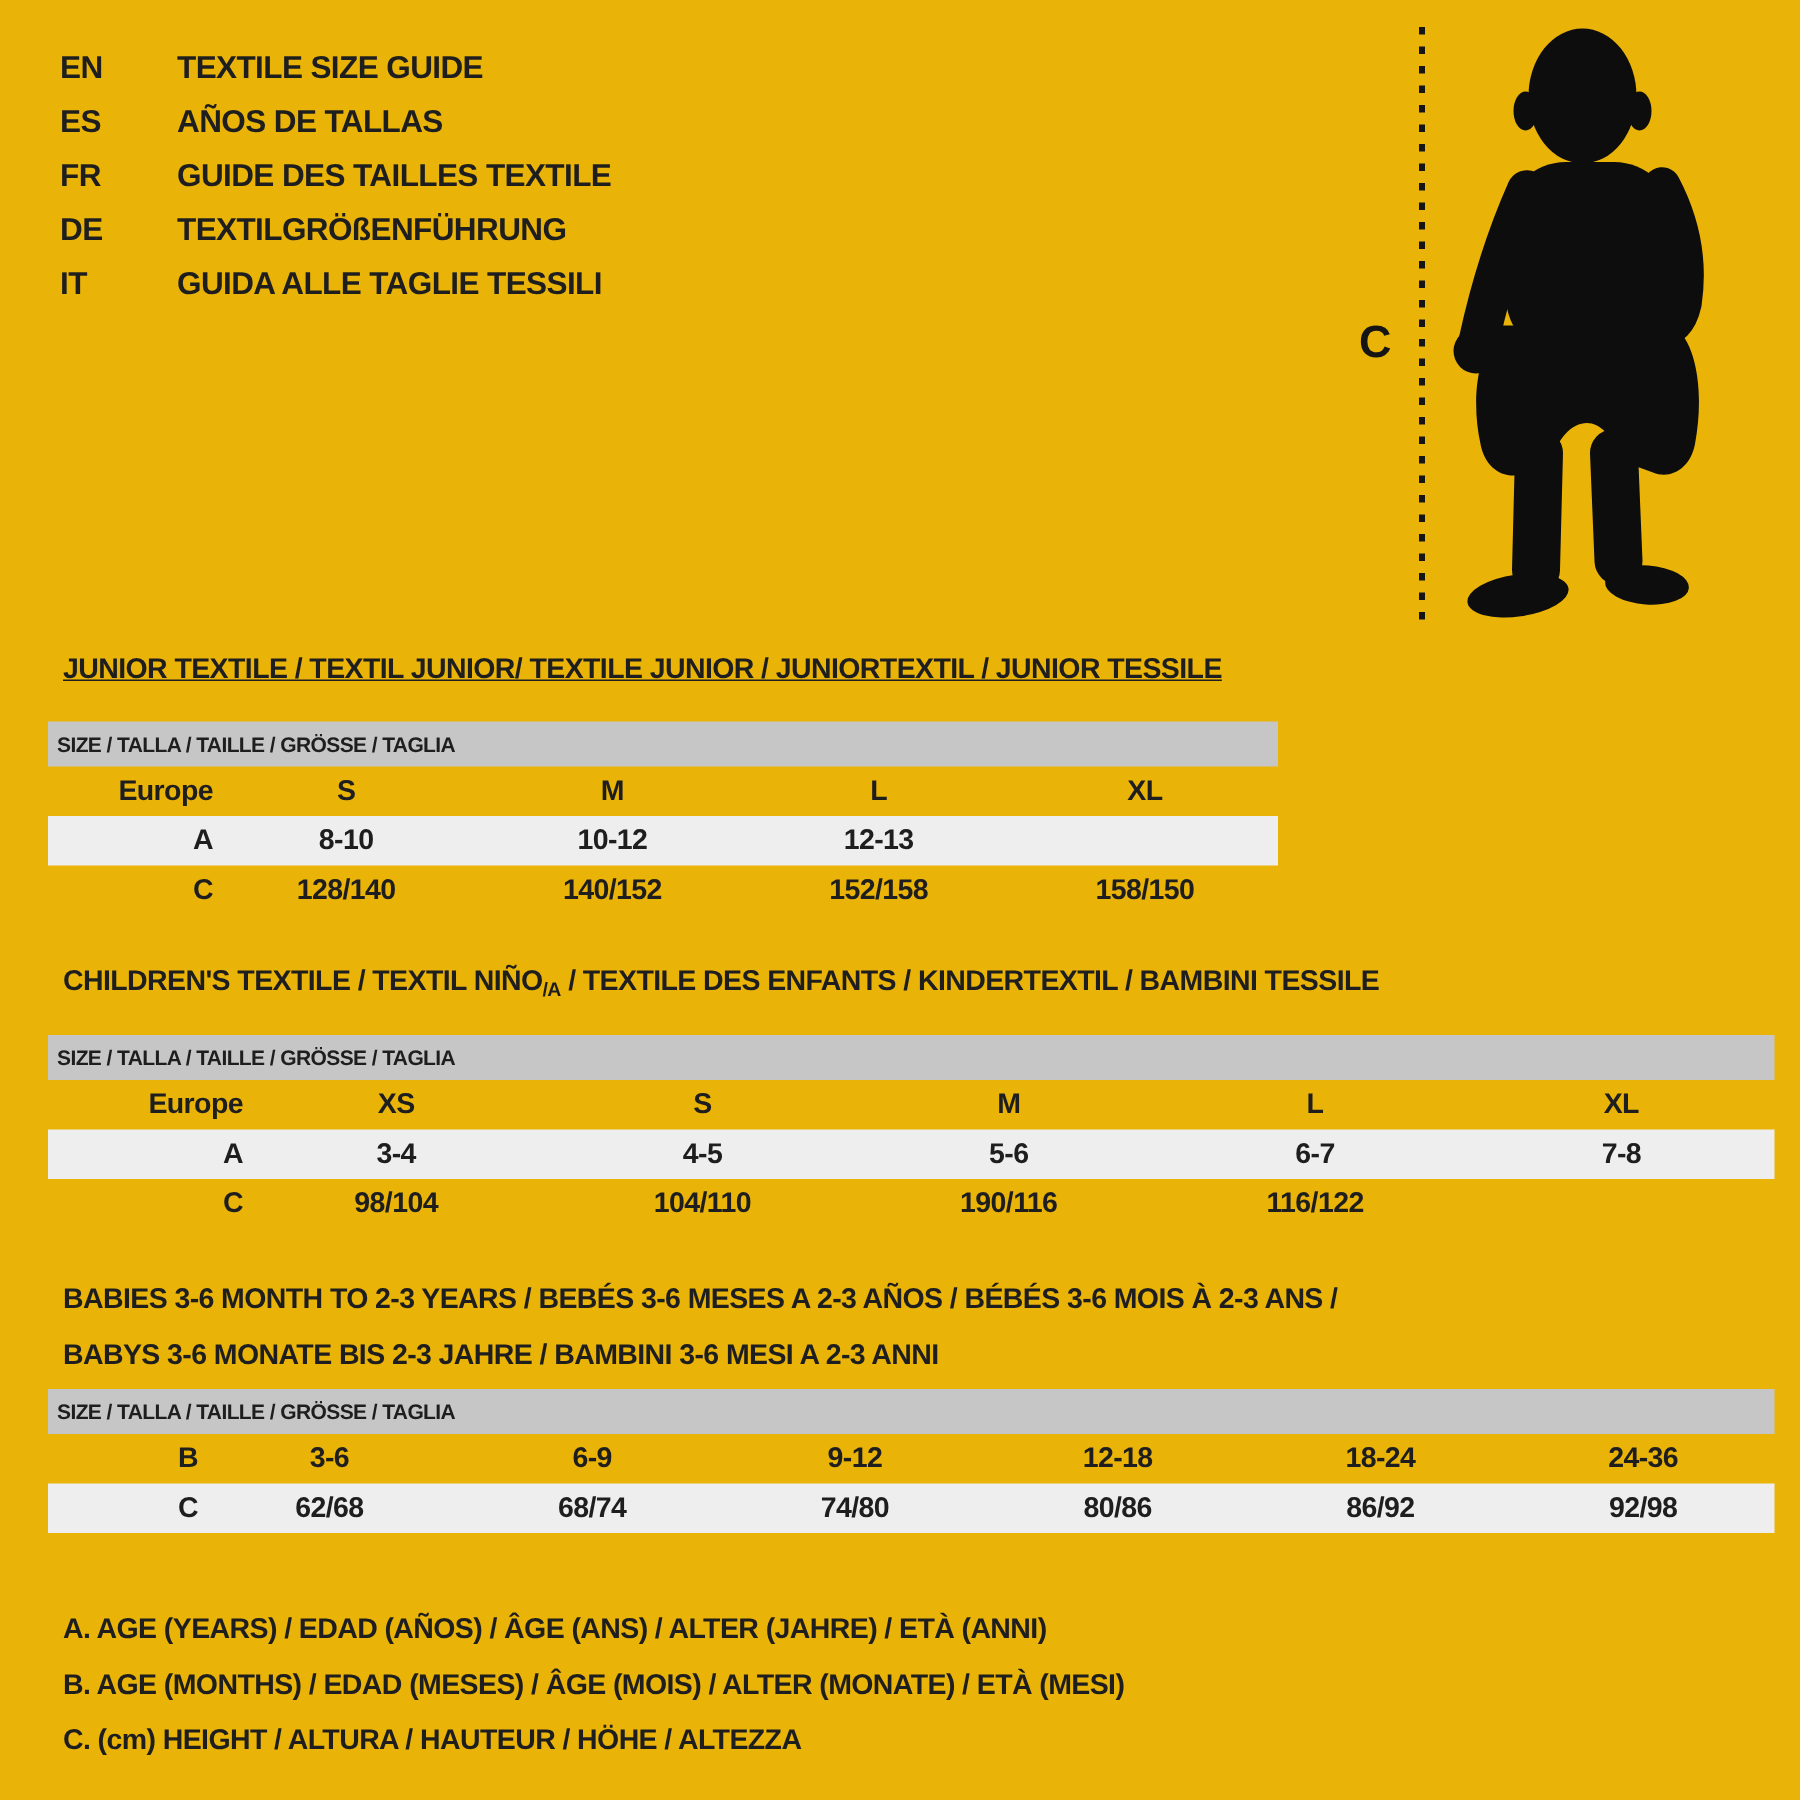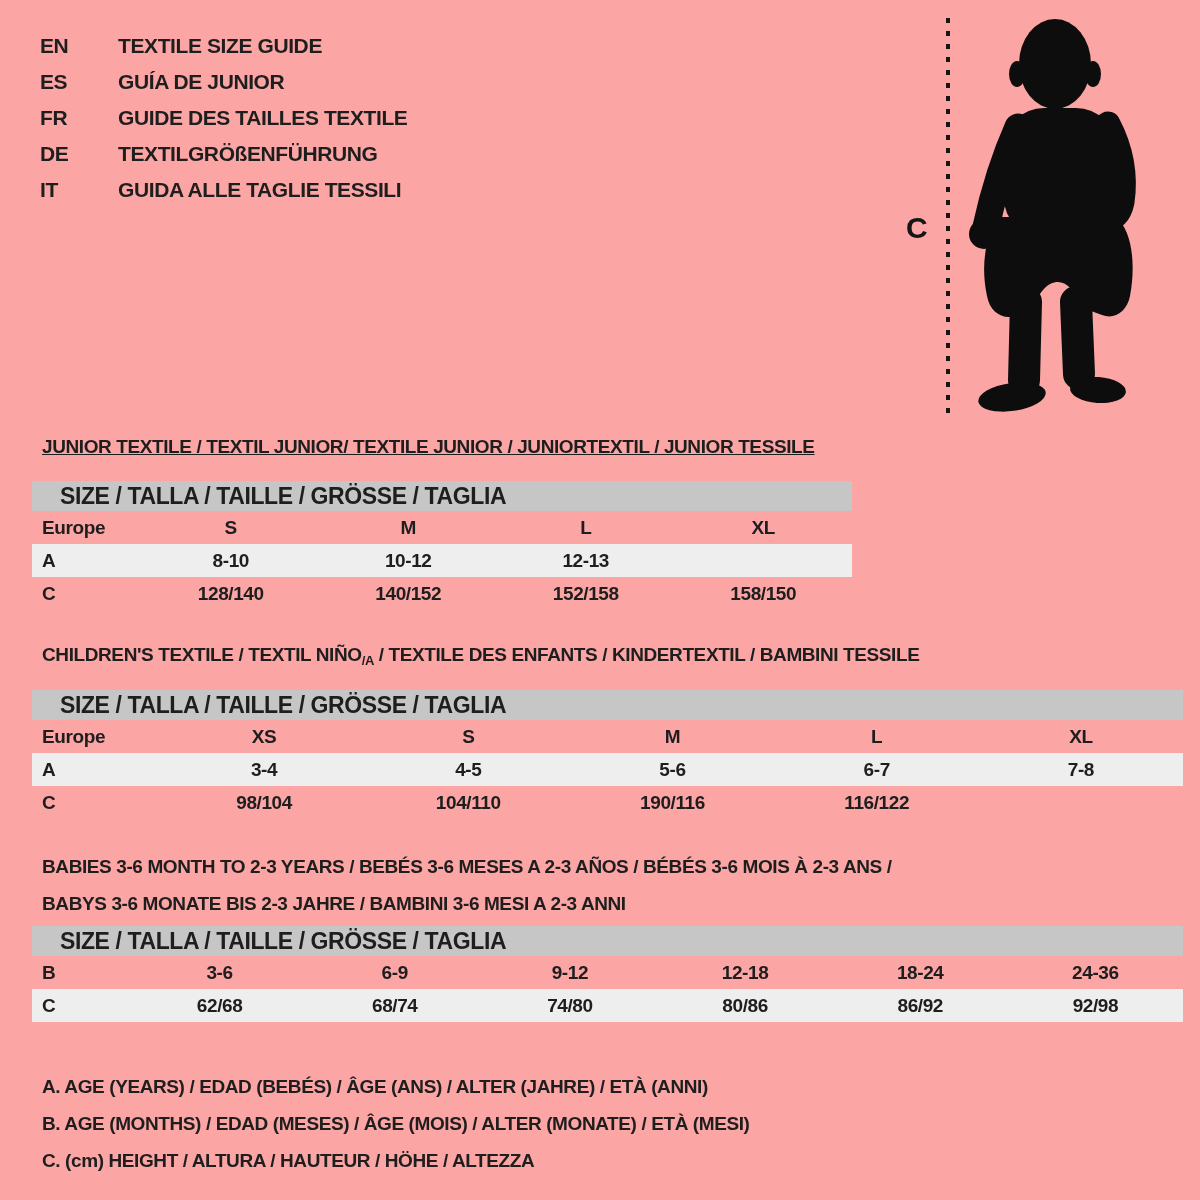--- a/index.html
+++ b/index.html
@@ -1,59 +1,59 @@
 <!DOCTYPE html>
 <html><head>
 <meta charset="utf-8">
 <style>
   html,body { margin:0; padding:0; background:#ffffff; }
   .canvas {
-    position:relative; width:1200px; height:1200px; background:#fca5a5;
+    position:relative; width:1200px; height:1200px; background:#eab308;
     font-family:"Liberation Sans", sans-serif; font-weight:700;
     color:#1e1e1e; letter-spacing:-0.4px; overflow:hidden;
   }
   
   .lang-list { position:absolute; left:40px; top:28px; }
   .lang-row { display:flex; height:36px; align-items:center; font-size:21px; }
   .lang-code { width:78px; }
   
   .figure-svg { position:absolute; left:900px; top:12px; }
   
   .section-title { position:absolute; font-size:19px; white-space:nowrap; }
   .section-title .sub { font-size:13px; vertical-align:-4px; }
   .two-line { line-height:37px; }
   
   .size-table { position:absolute; }
   .thead {
     height:30px; line-height:30px; background:#c6c6c6;
-    padding-left:28px; font-size:23px;
+    padding-left:6px; font-size:14px;
   }
   .trow { display:grid; height:33px; line-height:33px; font-size:19px; }
   .junior-grid   { grid-template-columns:110px repeat(4,1fr); }
   .children-grid { grid-template-columns:130px repeat(5,1fr); }
   .babies-grid   { grid-template-columns:100px repeat(6,1fr); }
-  .tlabel { padding-left:10px; text-align:left; }
+  .tlabel { padding-left:10px; text-align:right; }
   .tcell { text-align:center; }
   .shaded { background:#eeeeee; }
   
   .legend { position:absolute; left:42px; top:1068px; font-size:19px; line-height:37px; }
 </style>
 </head>
 <body>
 
 <div class="canvas">
 
   <div class="lang-list">
     <div class="lang-row">
       <span class="lang-code">EN</span>
       <span class="lang-label">TEXTILE SIZE GUIDE</span>
     </div>
     <div class="lang-row">
       <span class="lang-code">ES</span>
-      <span class="lang-label">GUÍA DE JUNIOR</span>
+      <span class="lang-label">AÑOS DE TALLAS</span>
     </div>
     <div class="lang-row">
       <span class="lang-code">FR</span>
       <span class="lang-label">GUIDE DES TAILLES TEXTILE</span>
     </div>
     <div class="lang-row">
       <span class="lang-code">DE</span>
       <span class="lang-label">TEXTILGRÖßENFÜHRUNG</span>
     </div>
     <div class="lang-row">
@@ -161,18 +161,18 @@
       <span class="tcell">62/68</span>
       <span class="tcell">68/74</span>
       <span class="tcell">74/80</span>
       <span class="tcell">80/86</span>
       <span class="tcell">86/92</span>
       <span class="tcell">92/98</span>
     </div>
   </div>
 
   <div class="legend">
-    <div>A. AGE (YEARS) / EDAD (BEBÉS) / ÂGE (ANS) / ALTER (JAHRE) / ETÀ (ANNI)</div>
+    <div>A. AGE (YEARS) / EDAD (AÑOS) / ÂGE (ANS) / ALTER (JAHRE) / ETÀ (ANNI)</div>
     <div>B. AGE (MONTHS) / EDAD (MESES) / ÂGE (MOIS) / ALTER (MONATE) / ETÀ (MESI)</div>
     <div>C. (cm) HEIGHT / ALTURA / HAUTEUR / HÖHE / ALTEZZA</div>
   </div>
 
 </div>
 
 </body></html>

